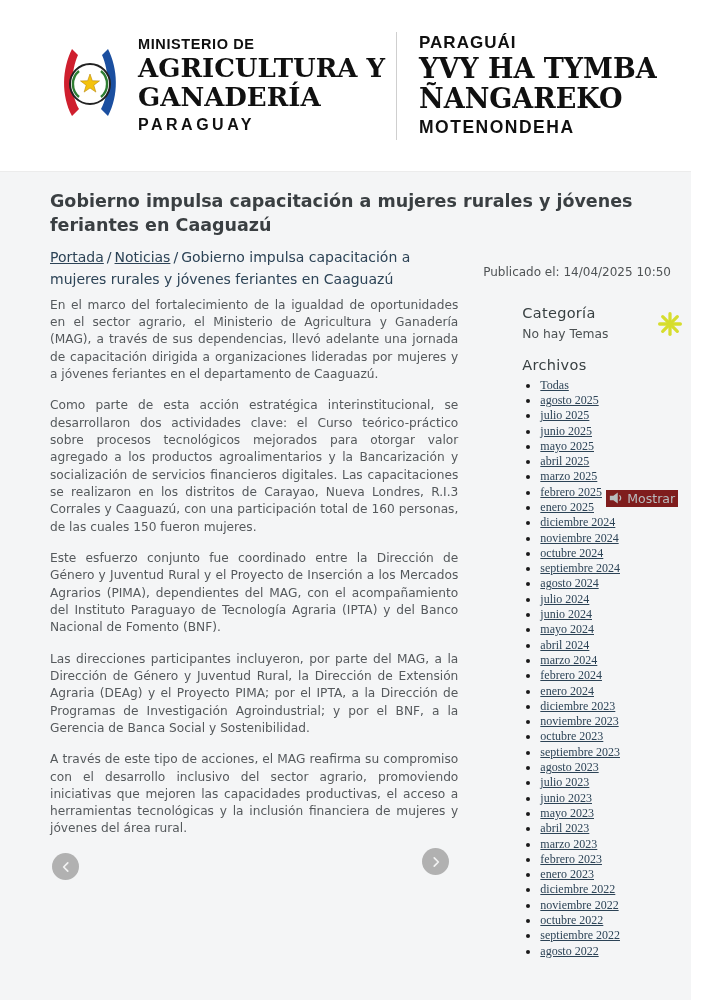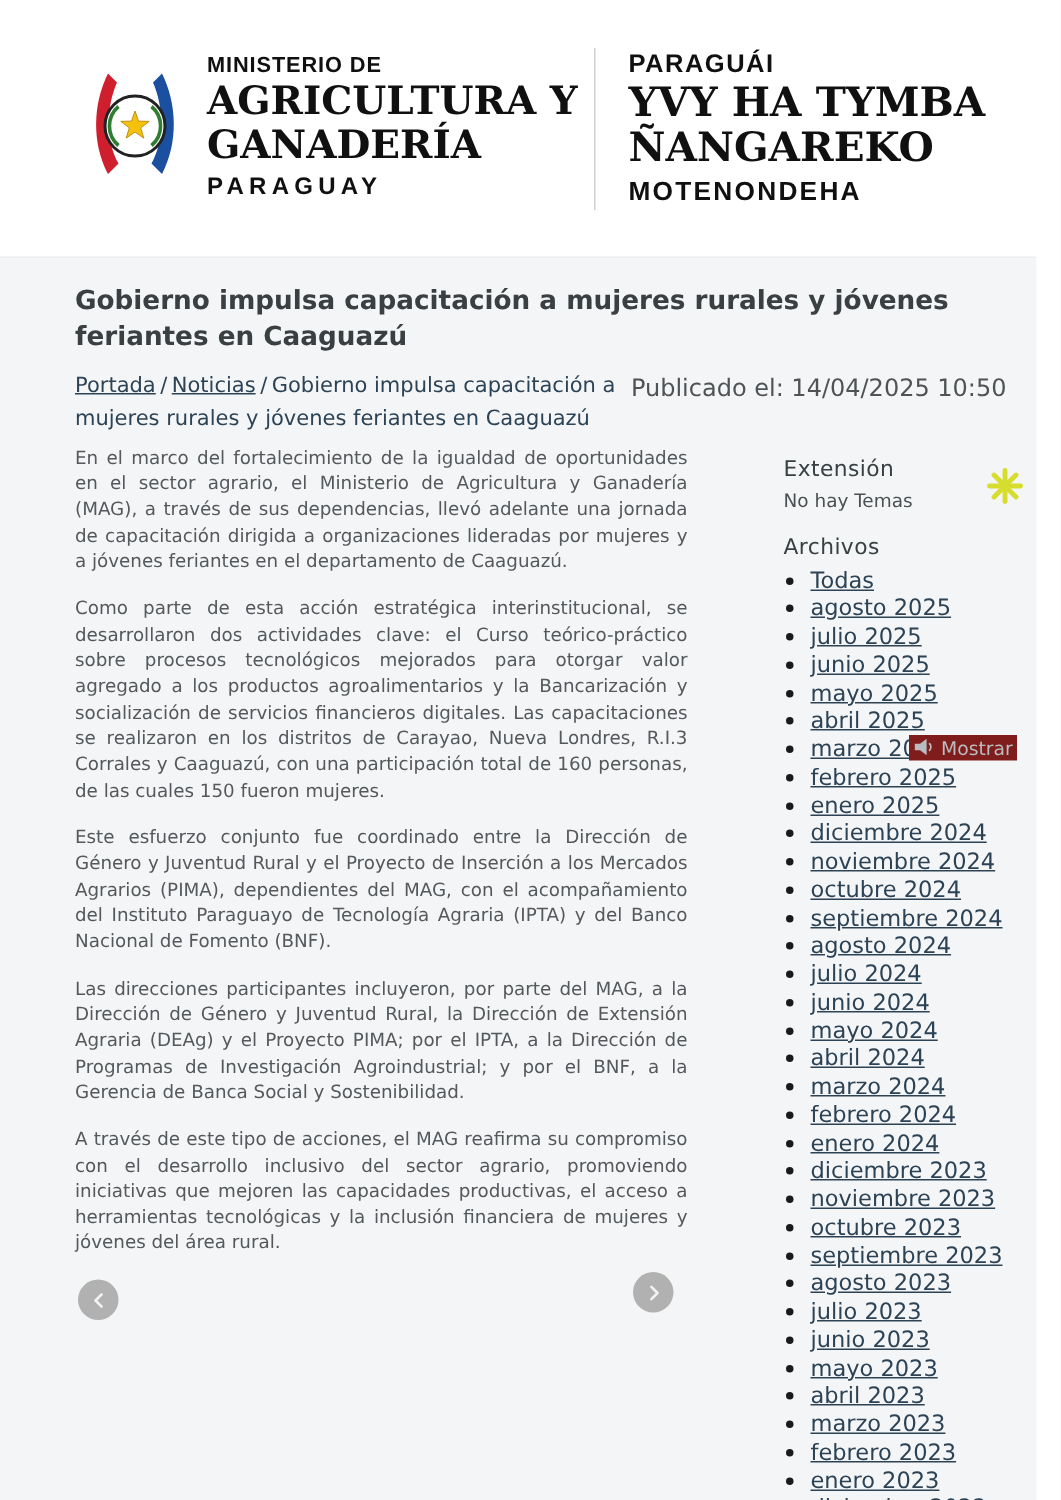--- a/index.html
+++ b/index.html
@@ -32,31 +32,31 @@
 
   
   .content-bg{position:relative;height:828px;background:#f4f5f6;}
   .title-block{padding:18px 20px 0 50px;}
   h1.page-title{margin:0 0 10px;font-size:17.5px;line-height:1.35;font-weight:700;color:#3a3f42;max-width:585px;font-family:"DejaVu Sans",sans-serif;}
   .meta-row{display:flex;justify-content:space-between;align-items:flex-start;}
   .breadcrumb{max-width:405px;font-size:14px;line-height:1.55;color:var(--link);}
   .breadcrumb a{color:var(--link);text-decoration:underline;cursor:pointer;}
   .breadcrumb .sep{margin:0 3px;}
   .breadcrumb .current{color:var(--link);}
-  .published{font-size:16px;color:#4f5355;margin-top:2px;white-space:nowrap;}
+  .published{font-size:12px;color:#4f5355;margin-top:18px;white-space:nowrap;}
 
   .columns{display:flex;padding:6px 22px 0 50px;gap:52px;}
   article.article-body{width:412px;font-size:12.2px;line-height:1.42;color:#55595c;text-align:justify;}
   article.article-body p{margin:0 0 14px;}
 
   aside.sidebar{width:160px;padding:8px 0 0 12px;position:relative;}
   aside h3{margin:0 0 6px;font-size:14.5px;font-weight:400;color:#384042;letter-spacing:0.3px;}
   .category-empty{font-size:12.3px;color:#4b5052;margin:0 0 16px;}
   .archives-list{list-style:disc;margin:6px 0 0;padding-left:18px;color:#1a1a1a;}
-  .archives-list li{font-size:15px;line-height:1.15;margin:0 0 1.5px;}
+  .archives-list li{font-size:12px;line-height:1.15;margin:0 0 1.5px;font-family:Liberation Serif, serif;}
   .archives-list a{color:var(--link);text-decoration:underline;cursor:pointer;white-space:nowrap;}
 
   
   .mostrar-tip{position:absolute;top:193px;left:96px;display:flex;align-items:center;gap:4px;
     background:#7f1d1d;color:#b9bdbf;font-size:12.5px;padding:1px 3px;cursor:pointer;}
 
   
   .accessibility-widget{position:absolute;left:658px;top:140px;width:24px;height:24px;cursor:pointer;background:transparent;border:none;padding:0;}
 
   
@@ -109,21 +109,21 @@
     <div class="columns">
       <article class="article-body">
           <p>En el marco del fortalecimiento de la igualdad de oportunidades en el sector agrario, el Ministerio de Agricultura y Ganadería (MAG), a través de sus dependencias, llevó adelante una jornada de capacitación dirigida a organizaciones lideradas por mujeres y a jóvenes feriantes en el departamento de Caaguazú.</p>
           <p>Como parte de esta acción estratégica interinstitucional, se desarrollaron dos actividades clave: el Curso teórico-práctico sobre procesos tecnológicos mejorados para otorgar valor agregado a los productos agroalimentarios y la Bancarización y socialización de servicios financieros digitales. Las capacitaciones se realizaron en los distritos de Carayao, Nueva Londres, R.I.3 Corrales y Caaguazú, con una participación total de 160 personas, de las cuales 150 fueron mujeres.</p>
           <p>Este esfuerzo conjunto fue coordinado entre la Dirección de Género y Juventud Rural y el Proyecto de Inserción a los Mercados Agrarios (PIMA), dependientes del MAG, con el acompañamiento del Instituto Paraguayo de Tecnología Agraria (IPTA) y del Banco Nacional de Fomento (BNF).</p>
           <p>Las direcciones participantes incluyeron, por parte del MAG, a la Dirección de Género y Juventud Rural, la Dirección de Extensión Agraria (DEAg) y el Proyecto PIMA; por el IPTA, a la Dirección de Programas de Investigación Agroindustrial; y por el BNF, a la Gerencia de Banca Social y Sostenibilidad.</p>
           <p>A través de este tipo de acciones, el MAG reafirma su compromiso con el desarrollo inclusivo del sector agrario, promoviendo iniciativas que mejoren las capacidades productivas, el acceso a herramientas tecnológicas y la inclusión financiera de mujeres y jóvenes del área rural.</p>
         </article>
 
       <aside class="sidebar">
-        <h3>Extensión</h3>
+        <h3>Categoría</h3>
         <div class="category-empty">No hay Temas</div>
         <h3>Archivos</h3>
         <ul class="archives-list">
             <li><a>Todas</a></li>
             <li><a>agosto 2025</a></li>
             <li><a>julio 2025</a></li>
             <li><a>junio 2025</a></li>
             <li><a>mayo 2025</a></li>
             <li><a>abril 2025</a></li>
             <li><a>marzo 2025</a></li>

